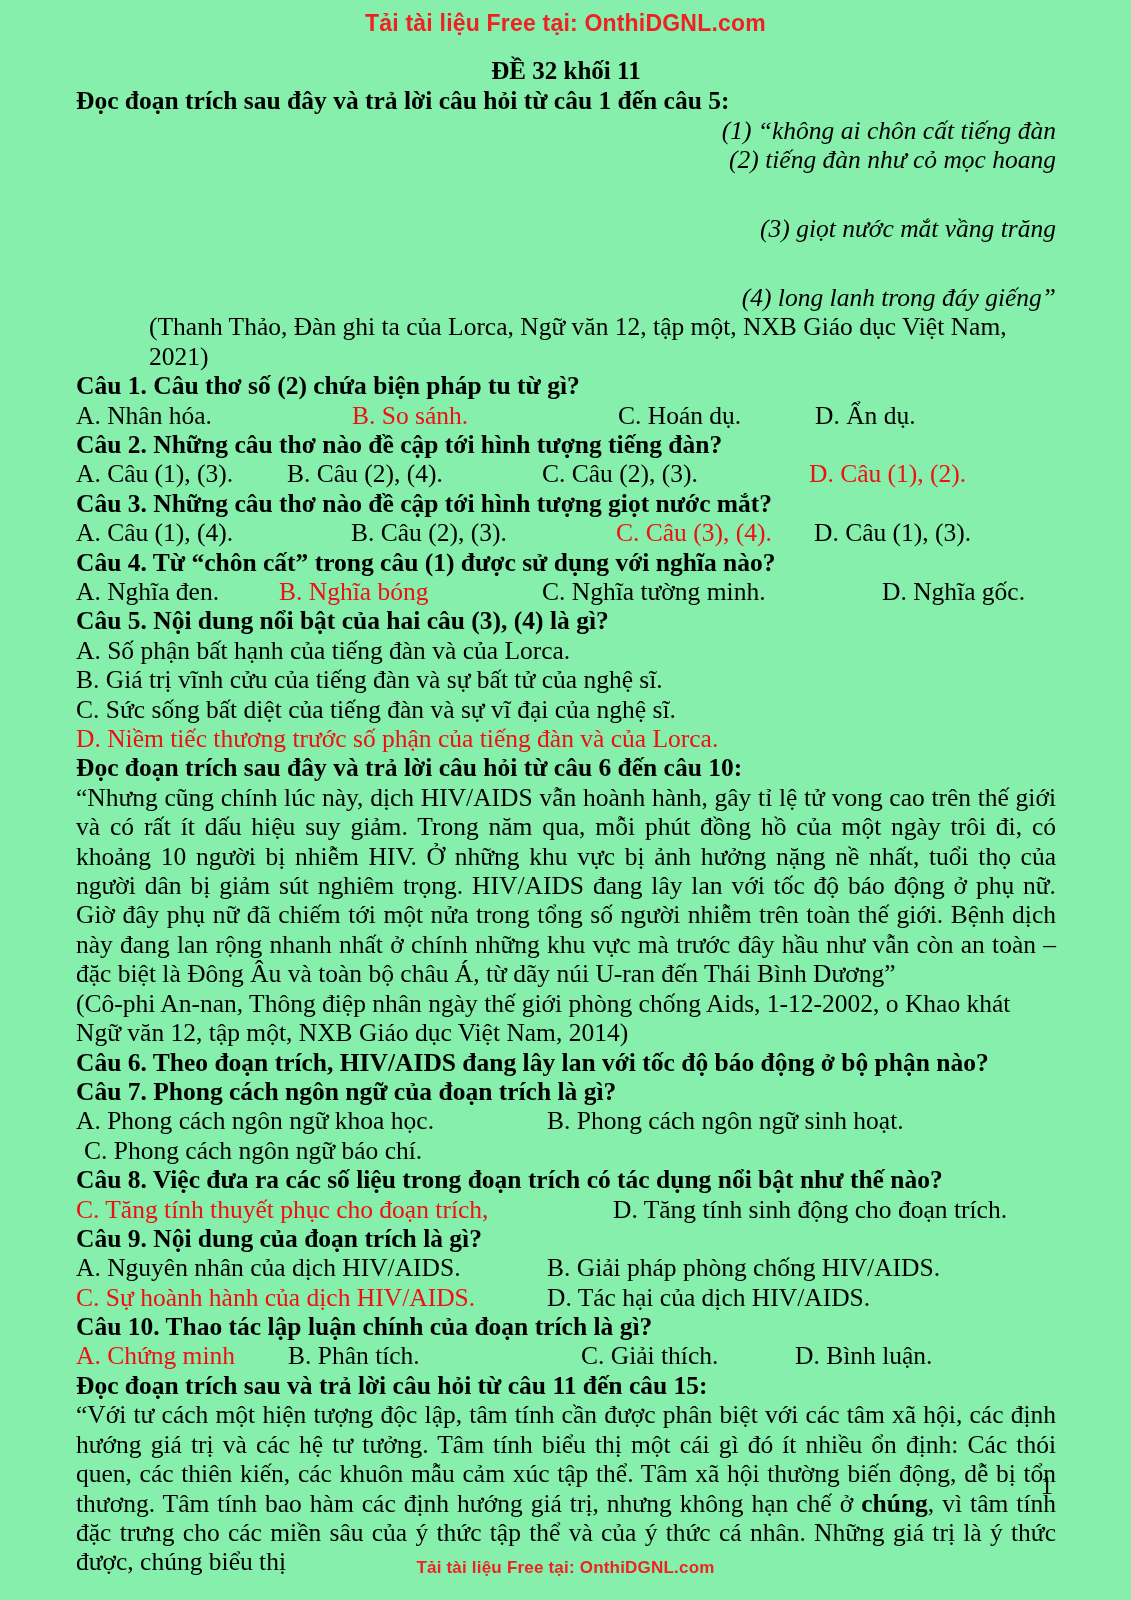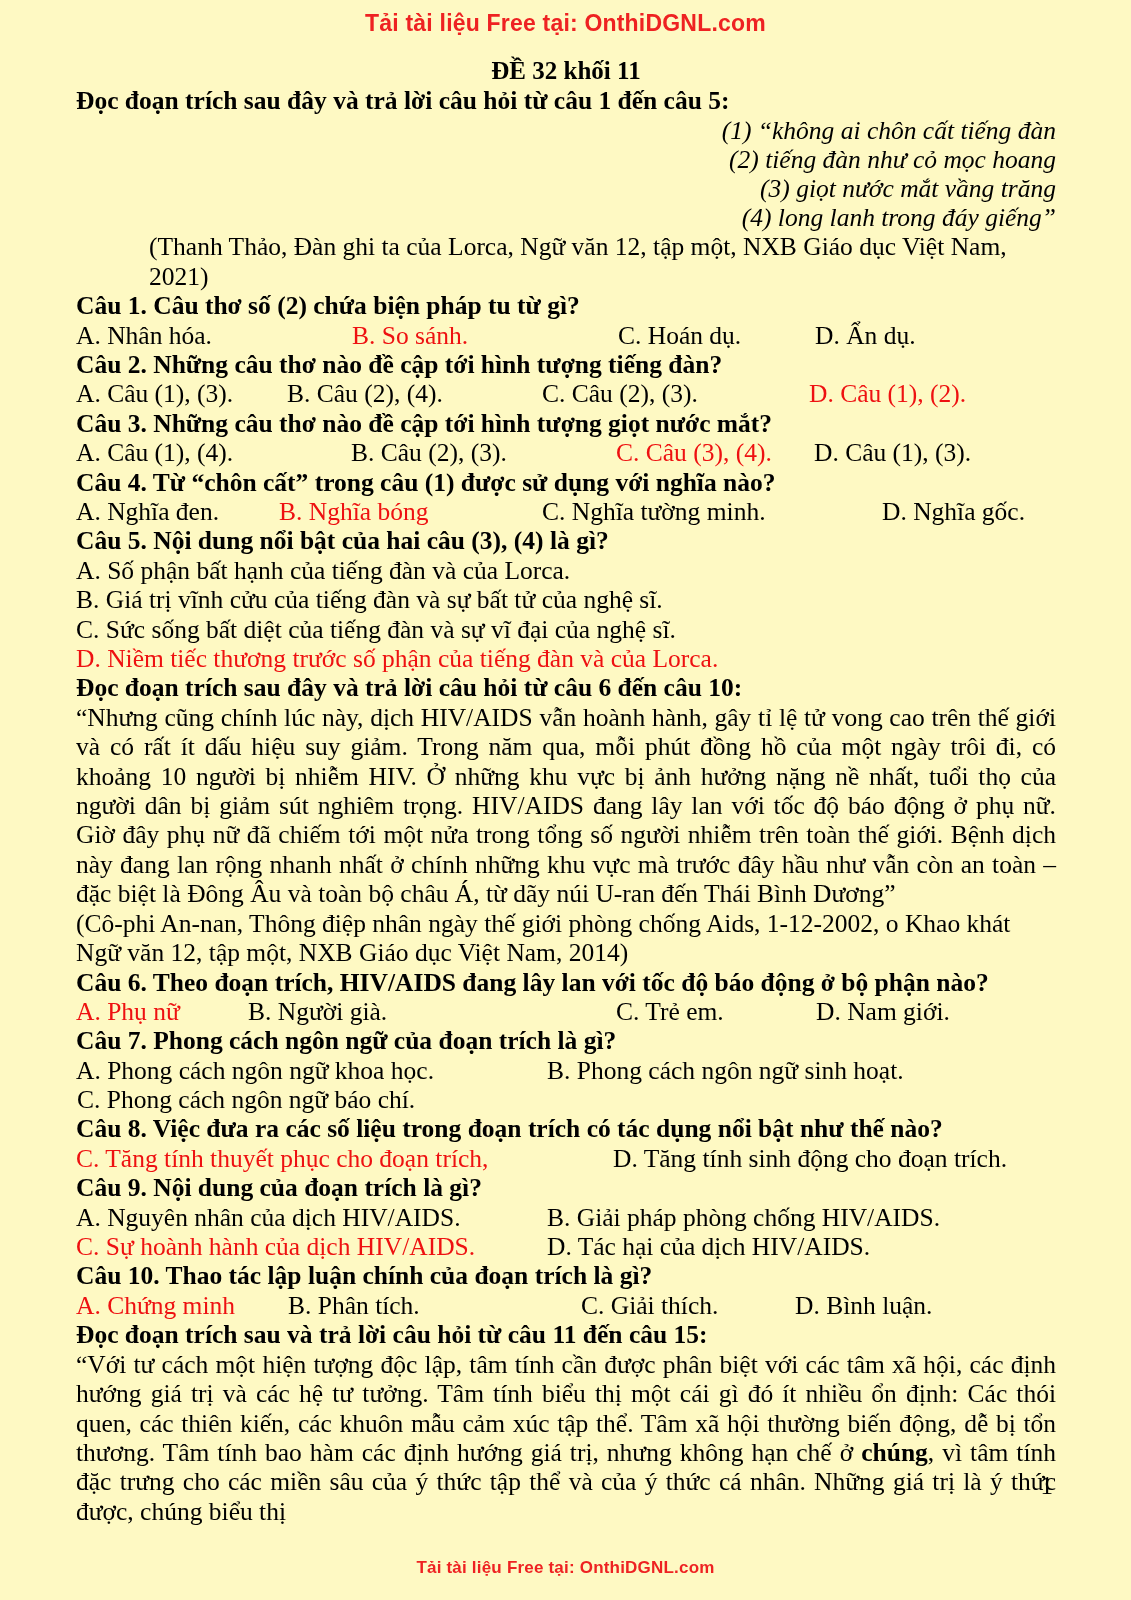--- a/index.html
+++ b/index.html
@@ -9,21 +9,21 @@
   }
   body {
     font-family: "Liberation Serif", "DejaVu Serif", serif;
     color: #000000;
   }
   .page {
     position: relative;
     width: 1131px;
     height: 1600px;
     margin: 0 auto;
-    background: #fef9c3;
+    background: #86efac;
     overflow: hidden;
     box-sizing: border-box;
   }
   .banner {
     position: absolute;
     left: 0;
     width: 1131px;
     text-align: center;
     font-family: "Liberation Sans", "DejaVu Sans", sans-serif;
     font-weight: bold;
@@ -53,21 +53,21 @@
     font-size: 25.5px;
     line-height: 29.5px;
     white-space: nowrap;
   }
   .poem-line {
     font-style: italic;
     font-size: 25.5px;
     line-height: 29.2px;
     text-align: right;
   }
-  .poem-line.indent { padding-left: 8px; }
+  .poem-line.indent { padding-left: 8px; margin-top: 40px; }
   .source {
     padding-left: 73px;
     font-size: 25.5px;
     line-height: 29.4px;
   }
   .q-text {
     font-weight: bold;
     font-size: 25.5px;
     line-height: 29.4px;
     white-space: nowrap;
@@ -159,34 +159,28 @@
     <div class="ans-line">A. Số phận bất hạnh của tiếng đàn và của Lorca.</div>
     <div class="ans-line">B. Giá trị vĩnh cửu của tiếng đàn và sự bất tử của nghệ sĩ.</div>
     <div class="ans-line">C. Sức sống bất diệt của tiếng đàn và sự vĩ đại của nghệ sĩ.</div>
     <div class="ans-line red">D. Niềm tiếc thương trước số phận của tiếng đàn và của Lorca.</div>
 
     <div class="prompt">Đọc đoạn trích sau đây và trả lời câu hỏi từ câu 6 đến câu 10:</div>
     <div class="para">“Nhưng cũng chính lúc này, dịch HIV/AIDS vẫn hoành hành, gây tỉ lệ tử vong cao trên thế giới và có rất ít dấu hiệu suy giảm. Trong năm qua, mỗi phút đồng hồ của một ngày trôi đi, có khoảng 10 người bị nhiễm HIV. Ở những khu vực bị ảnh hưởng nặng nề nhất, tuổi thọ của người dân bị giảm sút nghiêm trọng. HIV/AIDS đang lây lan với tốc độ báo động ở phụ nữ. Giờ đây phụ nữ đã chiếm tới một nửa trong tổng số người nhiễm trên toàn thế giới. Bệnh dịch này đang lan rộng nhanh nhất ở chính những khu vực mà trước đây hầu như vẫn còn an toàn – đặc biệt là Đông Âu và toàn bộ châu Á, từ dãy núi U-ran đến Thái Bình Dương”</div>
     <div class="para nojust">(Cô-phi An-nan, Thông điệp nhân ngày thế giới phòng chống Aids, 1-12-2002, o Khao khát Ngữ văn 12, tập một, NXB Giáo dục Việt Nam, 2014)</div>
 
     <div class="q-text">Câu 6. Theo đoạn trích, HIV/AIDS đang lây lan với tốc độ báo động ở bộ phận nào?</div>
-    <div class="opts">
-      <span class="opt red" style="left:0px">A. Phụ nữ</span>
-      <span class="opt" style="left:172px">B. Người già.</span>
-      <span class="opt" style="left:540px">C. Trẻ em.</span>
-      <span class="opt" style="left:740px">D. Nam giới.</span>
-    </div>
 
     <div class="q-text">Câu 7. Phong cách ngôn ngữ của đoạn trích là gì?</div>
     <div class="opts">
       <span class="opt" style="left:0px">A. Phong cách ngôn ngữ khoa học.</span>
       <span class="opt" style="left:471px">B. Phong cách ngôn ngữ sinh hoạt.</span>
     </div>
     <div class="opts">
-      <span class="opt" style="left:1px">C. Phong cách ngôn ngữ báo chí.</span>
+      <span class="opt" style="left:8px">C. Phong cách ngôn ngữ báo chí.</span>
     </div>
 
     <div class="q-text">Câu 8. Việc đưa ra các số liệu trong đoạn trích có tác dụng nổi bật như thế nào?</div>
     <div class="opts">
       <span class="opt red" style="left:0px">C. Tăng tính thuyết phục cho đoạn trích,</span>
       <span class="opt" style="left:537px">D. Tăng tính sinh động cho đoạn trích.</span>
     </div>
 
     <div class="q-text">Câu 9. Nội dung của đoạn trích là gì?</div>
     <div class="opts">

